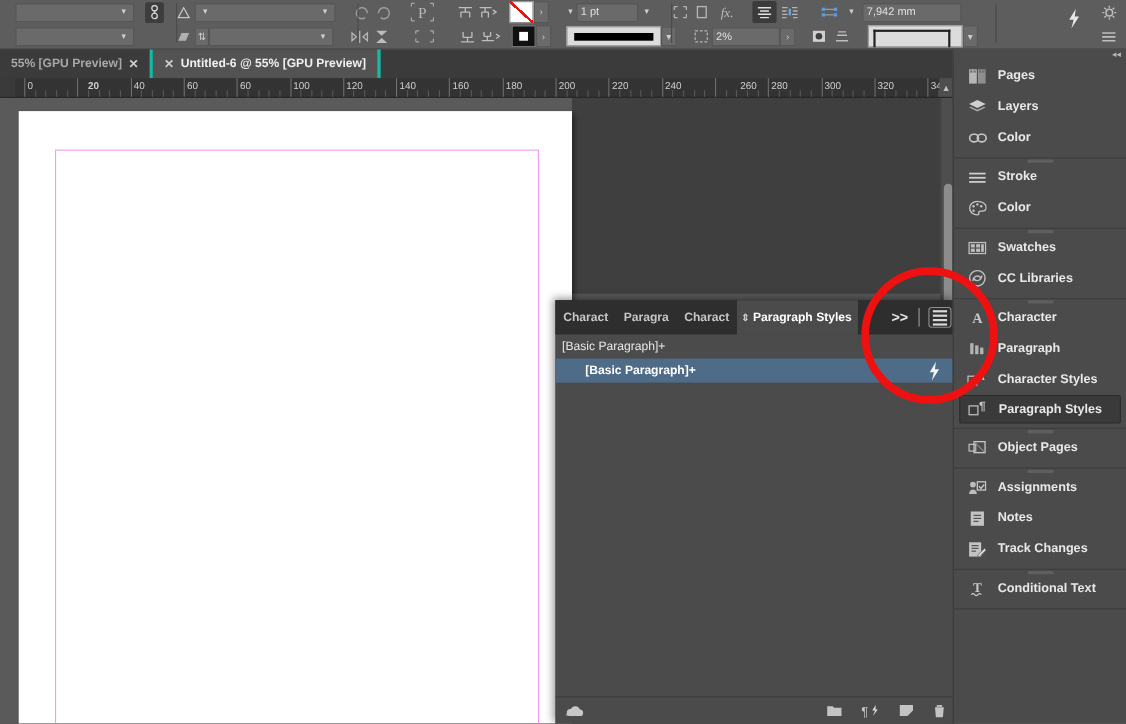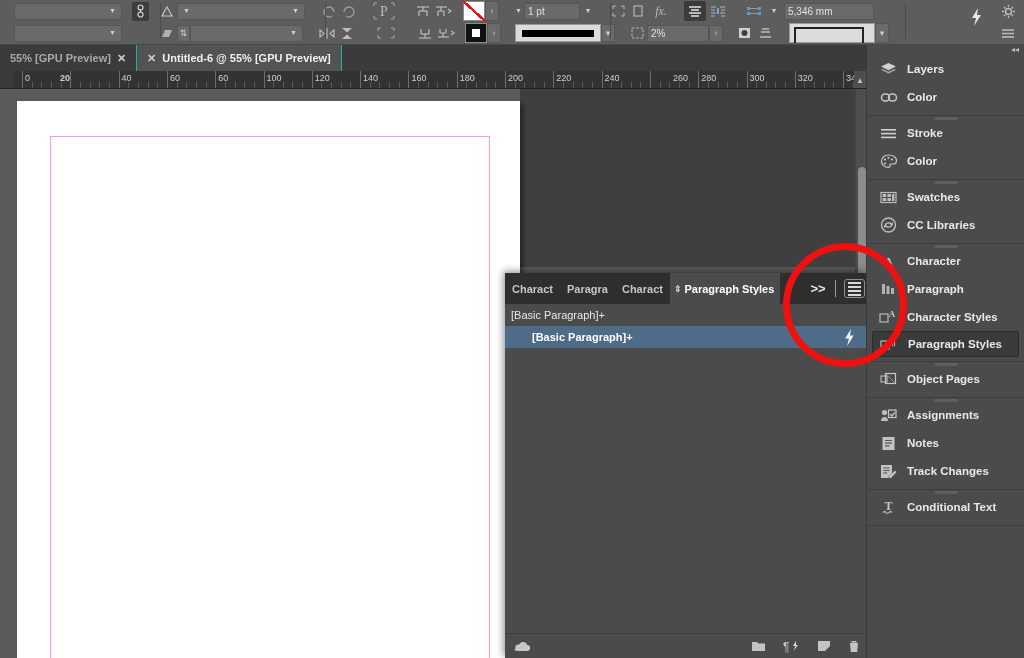--- a/index.html
+++ b/index.html
@@ -72,21 +72,21 @@
   }
 
   
   .tabbar {
     position: absolute; left: 0; top: 45px; width: 866px; height: 26px;
     background: #3b3b3b; display: flex; align-items: stretch;
   }
   .doctab {
     display: flex; align-items: center; gap: 6px; padding: 0 10px;
     font-size: 11px; font-weight: bold; color: #a8a8a8; background: #3b3b3b;
-    border-right: 1px solid #14b8a6; white-space: nowrap;
+    border-right: 3px solid #14b8a6; white-space: nowrap;
   }
   .doctab.active { background: #535353; color: #f0f0f0; }
   .doctab .x { font-size: 11px; color: #cfcfcf; }
 
   
   .ruler {
     position: absolute; left: 0; top: 71px; width: 866px; height: 18px;
     background: #333; border-bottom: 1px solid #222; overflow: hidden;
   }
   .rcorner { position: absolute; left: 0; top: 0; width: 14px; height: 18px; background: #3a3a3a; }
@@ -322,21 +322,21 @@
           <rect x="1" y="2" width="3" height="3"></rect>
               <rect x="12" y="2" width="3" height="3"></rect>
           <rect x="1" y="7" width="3" height="3"></rect>
               <rect x="12" y="7" width="3" height="3"></rect>
             </g>
           <path d="M4 3.5h8M4 8.5h8" stroke="#9a9a9a" stroke-width="1"></path>
           </svg>
       </div>
       <div class="chev" style="width:20px">▾</div>
       <div class="ddbox" style="width:90px">
-        <span class="val">5,346 mm</span>
+        <span class="val">7,942 mm</span>
       </div>
     </div>
 
     <div class="cb-row r2">
       <div style="width:14px"></div>
       <div class="ddbox" style="width:108px">
         <span class="val"></span>
           <span class="chev">▾</span>
       </div>
       <div style="width:35px"></div>
@@ -476,21 +476,21 @@
   <div class="ruler">
     <div class="rcorner"></div>
     <div id="ruler-ticks">
         <div class="rtick" style="left: 22px;"></div>
         <div class="rlabel" style="left: 22px;">0</div>
         <div class="rtick minor" style="left: 31.66px;"></div>
         <div class="rtick minor" style="left: 41.32px;"></div>
         <div class="rtick minor" style="left: 50.98px;"></div>
         <div class="rtick minor" style="left: 60.64px;"></div>
         <div class="rtick" style="left: 70.3px;"></div>
-        <div class="rlabel" style="left: 57px; font-weight: bold;">20</div>
+        <div class="rlabel" style="left: 77px; font-weight: bold;">20</div>
         <div class="rtick minor" style="left: 79.96px;"></div>
         <div class="rtick minor" style="left: 89.62px;"></div>
         <div class="rtick minor" style="left: 99.28px;"></div>
         <div class="rtick minor" style="left: 108.94px;"></div>
         <div class="rtick" style="left: 118.6px;"></div>
         <div class="rlabel" style="left: 118.6px;">40</div>
         <div class="rtick minor" style="left: 128.26px;"></div>
         <div class="rtick minor" style="left: 137.92px;"></div>
         <div class="rtick minor" style="left: 147.58px;"></div>
         <div class="rtick minor" style="left: 157.24px;"></div>
@@ -684,20 +684,35 @@
 
   <div class="dock">
     <div class="dock-top">
       <span class="cc">◂◂</span>
     </div>
     <div id="dock-groups">
         <div class="dgroup first">
           <div class="ditem">
             <span class="ico">
               <svg width="17" height="15" viewBox="0 0 17 15">
+                <rect x="1" y="1" width="7" height="13" fill="#b6b6b6"></rect>
+                <rect x="9" y="1" width="7" height="13" fill="#8f8f8f"></rect>
+                <g fill="#6e6e6e">
+                  <rect x="2" y="2" width="2" height="2"></rect>
+                  <rect x="5" y="2" width="2" height="2"></rect>
+                  <rect x="10" y="2" width="2" height="2"></rect>
+                  <rect x="13" y="2" width="2" height="2"></rect>
+                </g>
+              </svg>
+            </span>
+            <span>Pages</span>
+          </div>
+          <div class="ditem">
+            <span class="ico">
+              <svg width="17" height="15" viewBox="0 0 17 15">
                 <path d="M8.5 1 16 4.6 8.5 8.2 1 4.6Z" fill="#d0d0d0"></path>
                 <path d="M8.5 9.8 2.6 7 1 7.8l7.5 3.6L16 7.8 14.4 7Z" fill="#a8a8a8"></path>
               </svg>
             </span>
             <span>Layers</span>
           </div>
           <div class="ditem">
             <span class="ico">
               <svg width="18" height="13" viewBox="0 0 18 13">
                 <g fill="none" stroke="#c6c6c6" stroke-width="1.5">

